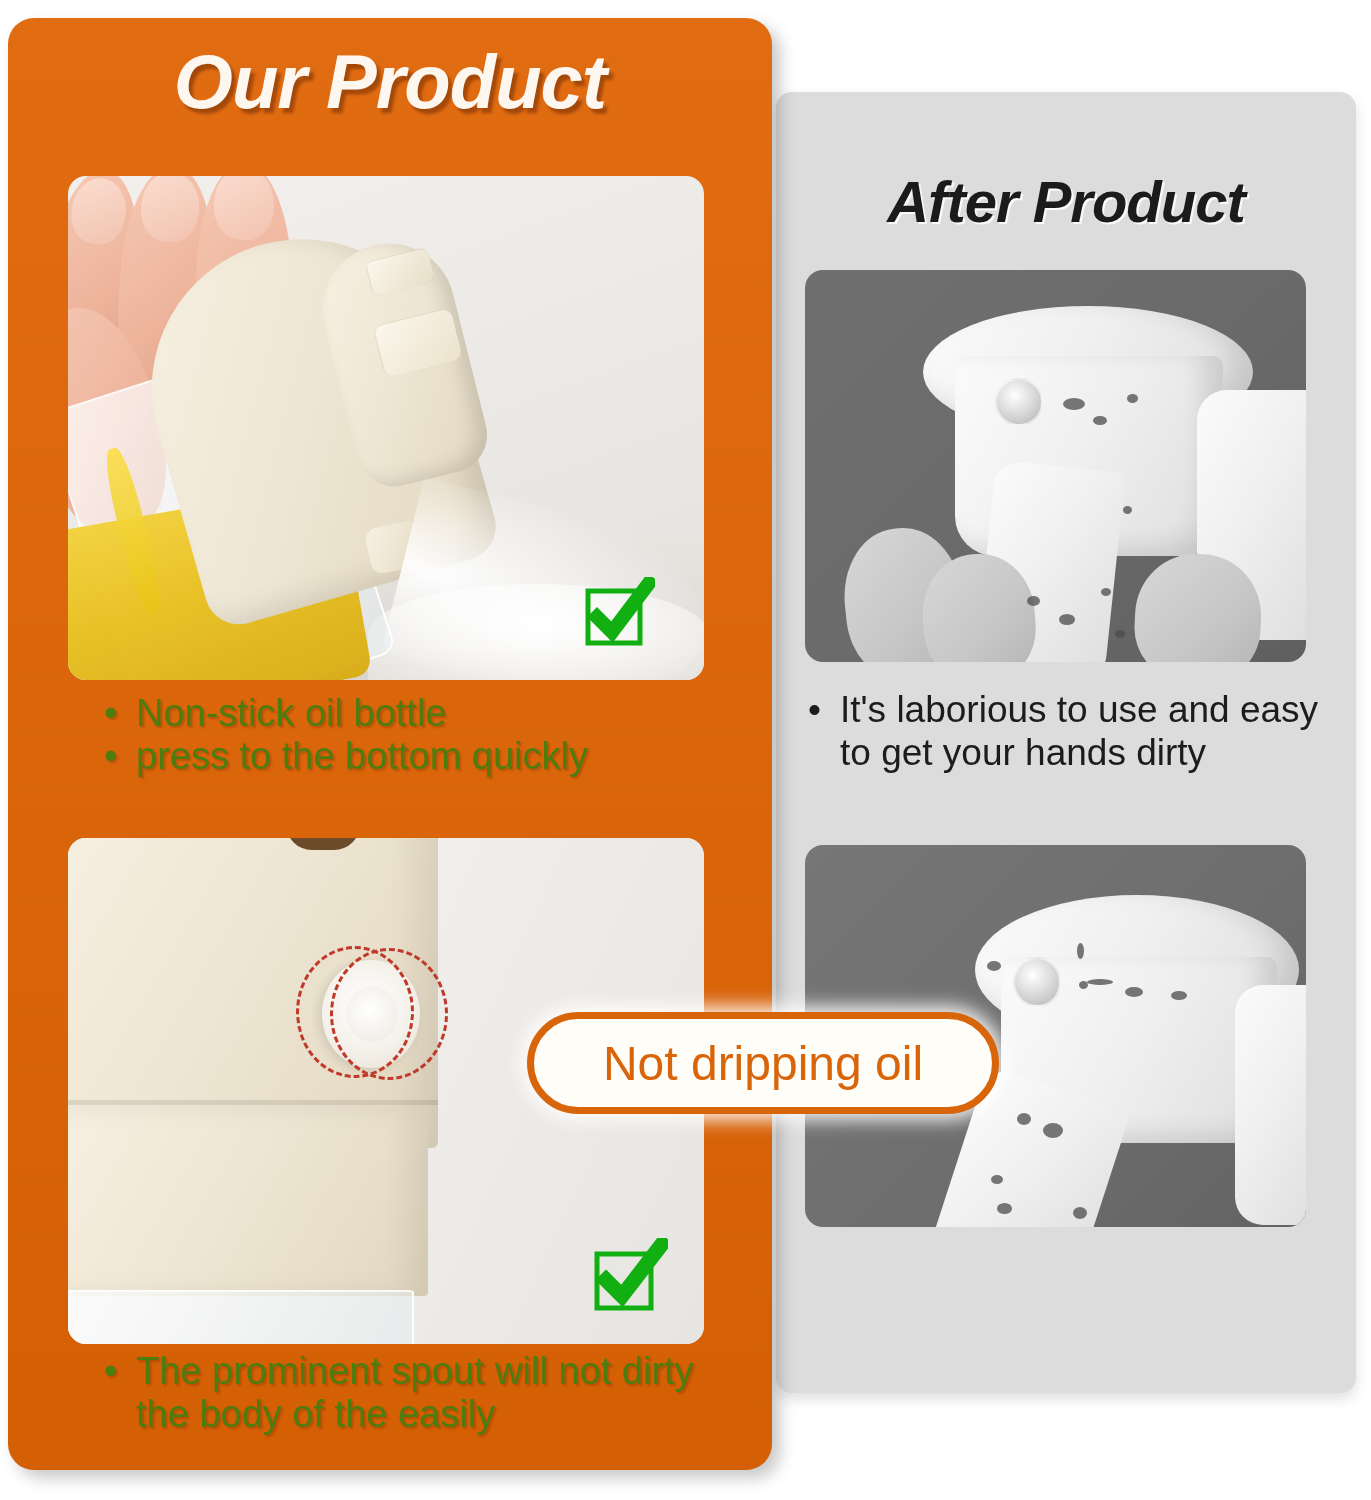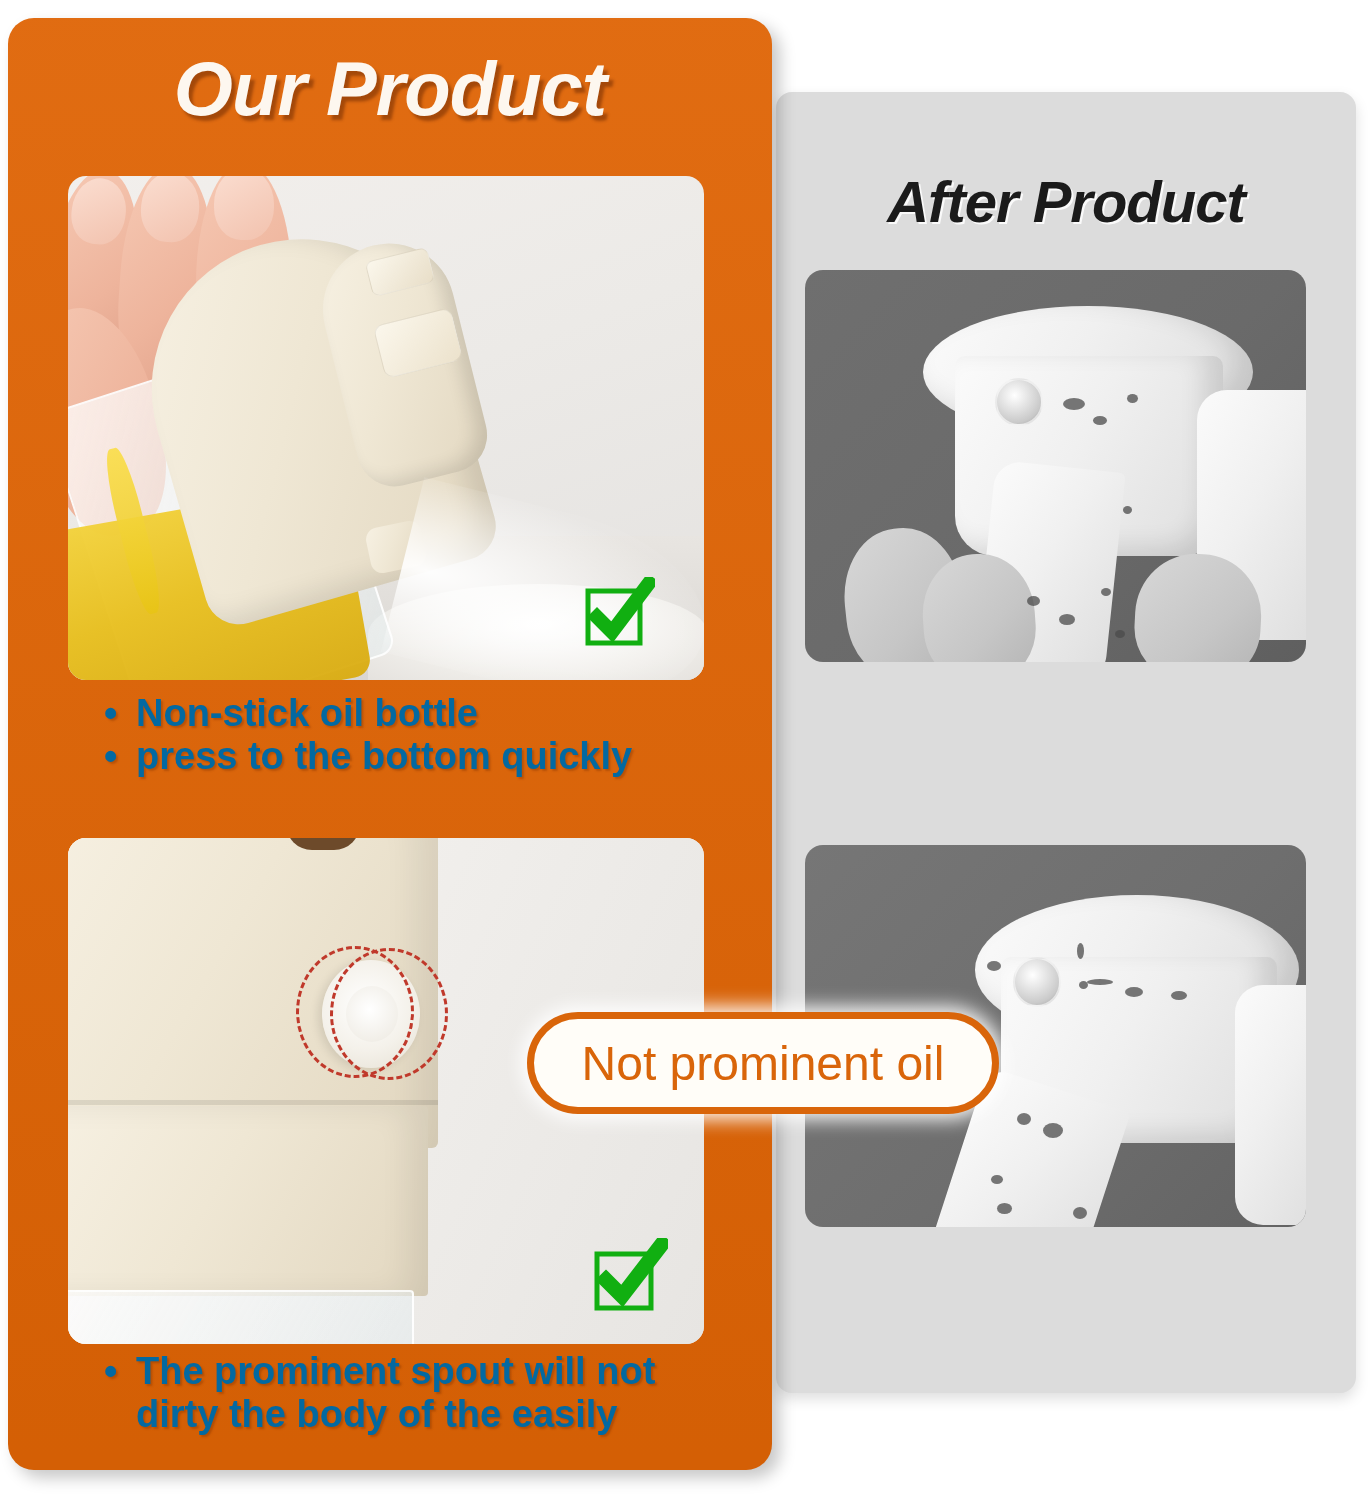--- a/index.html
+++ b/index.html
@@ -60,21 +60,20 @@
     width: 764px;
     text-align: center;
     font-size: 76px;
     font-weight: bold;
     font-style: italic;
     color: #fdf7ef;
     letter-spacing: -1px;
     text-shadow: 4px 5px 3px rgba(90,30,0,0.45);
     z-index: 5;
     white-space: nowrap;
-    margin-top: 7px;
   }
 
   .title-other {
     position: absolute;
     left: 776px;
     top: 168px;
     width: 580px;
     text-align: center;
     font-size: 58px;
     font-weight: bold;
@@ -229,22 +228,22 @@
   ul.bul li::before {
     content: "•";
     position: absolute;
     left: 10px;
     top: 0;
   }
 
   .list-our {
     position: absolute;
     z-index: 6;
-    color: #0369a1;
-    font-weight: bold;
+    color: #4d7c0f;
+    font-weight: normal;
     font-size: 38px;
     line-height: 1.12;
     text-shadow: 2px 2px 2px rgba(120,45,0,0.35);
   }
   .list-our-top { left: 94px; top: 692px; width: 640px; }
   .list-our-bot { left: 94px; top: 1350px; width: 640px; }
 
   .list-other {
     position: absolute;
     z-index: 6;
@@ -323,21 +322,21 @@
 
     <div class="sh glass" style="left:-30px;top:452px;width:372px;height:56px;border-radius:4px;"></div>
 
     <div class="sh" style="left:254px;top:122px;width:98px;height:108px;border-radius:50%;background:radial-gradient(circle at 45% 42%,#ffffff 0%,#f4f1ea 55%,#e5dfd2 100%);box-shadow:-4px 2px 10px rgba(0,0,0,0.10);"></div>
     <div class="sh" style="left:278px;top:148px;width:52px;height:56px;border-radius:50%;background:radial-gradient(circle at 45% 42%,#ffffff,#ece8df);"></div>
 
     <div class="sh dash-circle" style="left:228px;top:108px;width:112px;height:126px;"></div>
     <div class="sh dash-circle" style="left:262px;top:110px;width:112px;height:126px;"></div>
   </div>
 
-  <div class="badge badge-drip">Not prominent oil</div>
+  <div class="badge badge-drip">Not dripping oil</div>
 
   <div class="check check-2">
     <svg viewBox="0 0 76 76" width="76" height="76" aria-hidden="true">
       <rect x="5" y="16" width="54" height="54" fill="none" stroke="#11af11" stroke-width="5"></rect>
       <path d="M14 42 L30 58 L70 6" fill="none" stroke="#11af11" stroke-width="15" stroke-linecap="square" stroke-linejoin="miter"></path>
     </svg>
   </div>
 
   <ul class="bul list-our list-our-bot">
     <li>The prominent spout will not dirty the body of the easily</li>
@@ -360,20 +359,23 @@
     <div class="sh dirt" style="left:258px;top:128px;width:22px;height:12px;"></div>
     <div class="sh dirt" style="left:288px;top:146px;width:14px;height:9px;"></div>
     <div class="sh dirt" style="left:322px;top:124px;width:11px;height:9px;"></div>
     <div class="sh dirt" style="left:318px;top:236px;width:9px;height:8px;"></div>
     <div class="sh dirt" style="left:222px;top:326px;width:13px;height:10px;"></div>
     <div class="sh dirt" style="left:296px;top:318px;width:10px;height:8px;"></div>
     <div class="sh dirt" style="left:254px;top:344px;width:16px;height:11px;"></div>
     <div class="sh dirt" style="left:310px;top:360px;width:10px;height:8px;"></div>
   </div>
 
+  <ul class="bul list-other list-other-top">
+    <li>It's laborious to use and easy to get your hands dirty</li>
+  </ul>
 
   <div class="photo photo-other-bot">
     <div class="sh cap-white" style="left:170px;top:50px;width:324px;height:150px;border-radius:50%;box-shadow:inset -18px -10px 28px rgba(0,0,0,0.12);"></div>
     <div class="sh cap-white" style="left:196px;top:112px;width:276px;height:186px;border-radius:10px 10px 36px 36px;box-shadow:inset -16px -8px 24px rgba(0,0,0,0.12);"></div>
     <div class="sh cap-white" style="left:430px;top:140px;width:86px;height:240px;border-radius:28px 6px 6px 28px;"></div>
     <div class="sh" style="left:208px;top:112px;width:44px;height:46px;border-radius:50%;background:radial-gradient(circle at 40% 35%,#ffffff,#cacaca 70%,#9d9d9d);border:2px solid rgba(255,255,255,0.6);"></div>
     <div class="sh cap-white" style="left:150px;top:240px;width:150px;height:190px;border-radius:22px 6px 20px 20px;transform:rotate(18deg);"></div>
 
     <div class="sh dirt" style="left:182px;top:116px;width:14px;height:10px;"></div>
     <div class="sh dirt" style="left:272px;top:98px;width:7px;height:16px;"></div>

